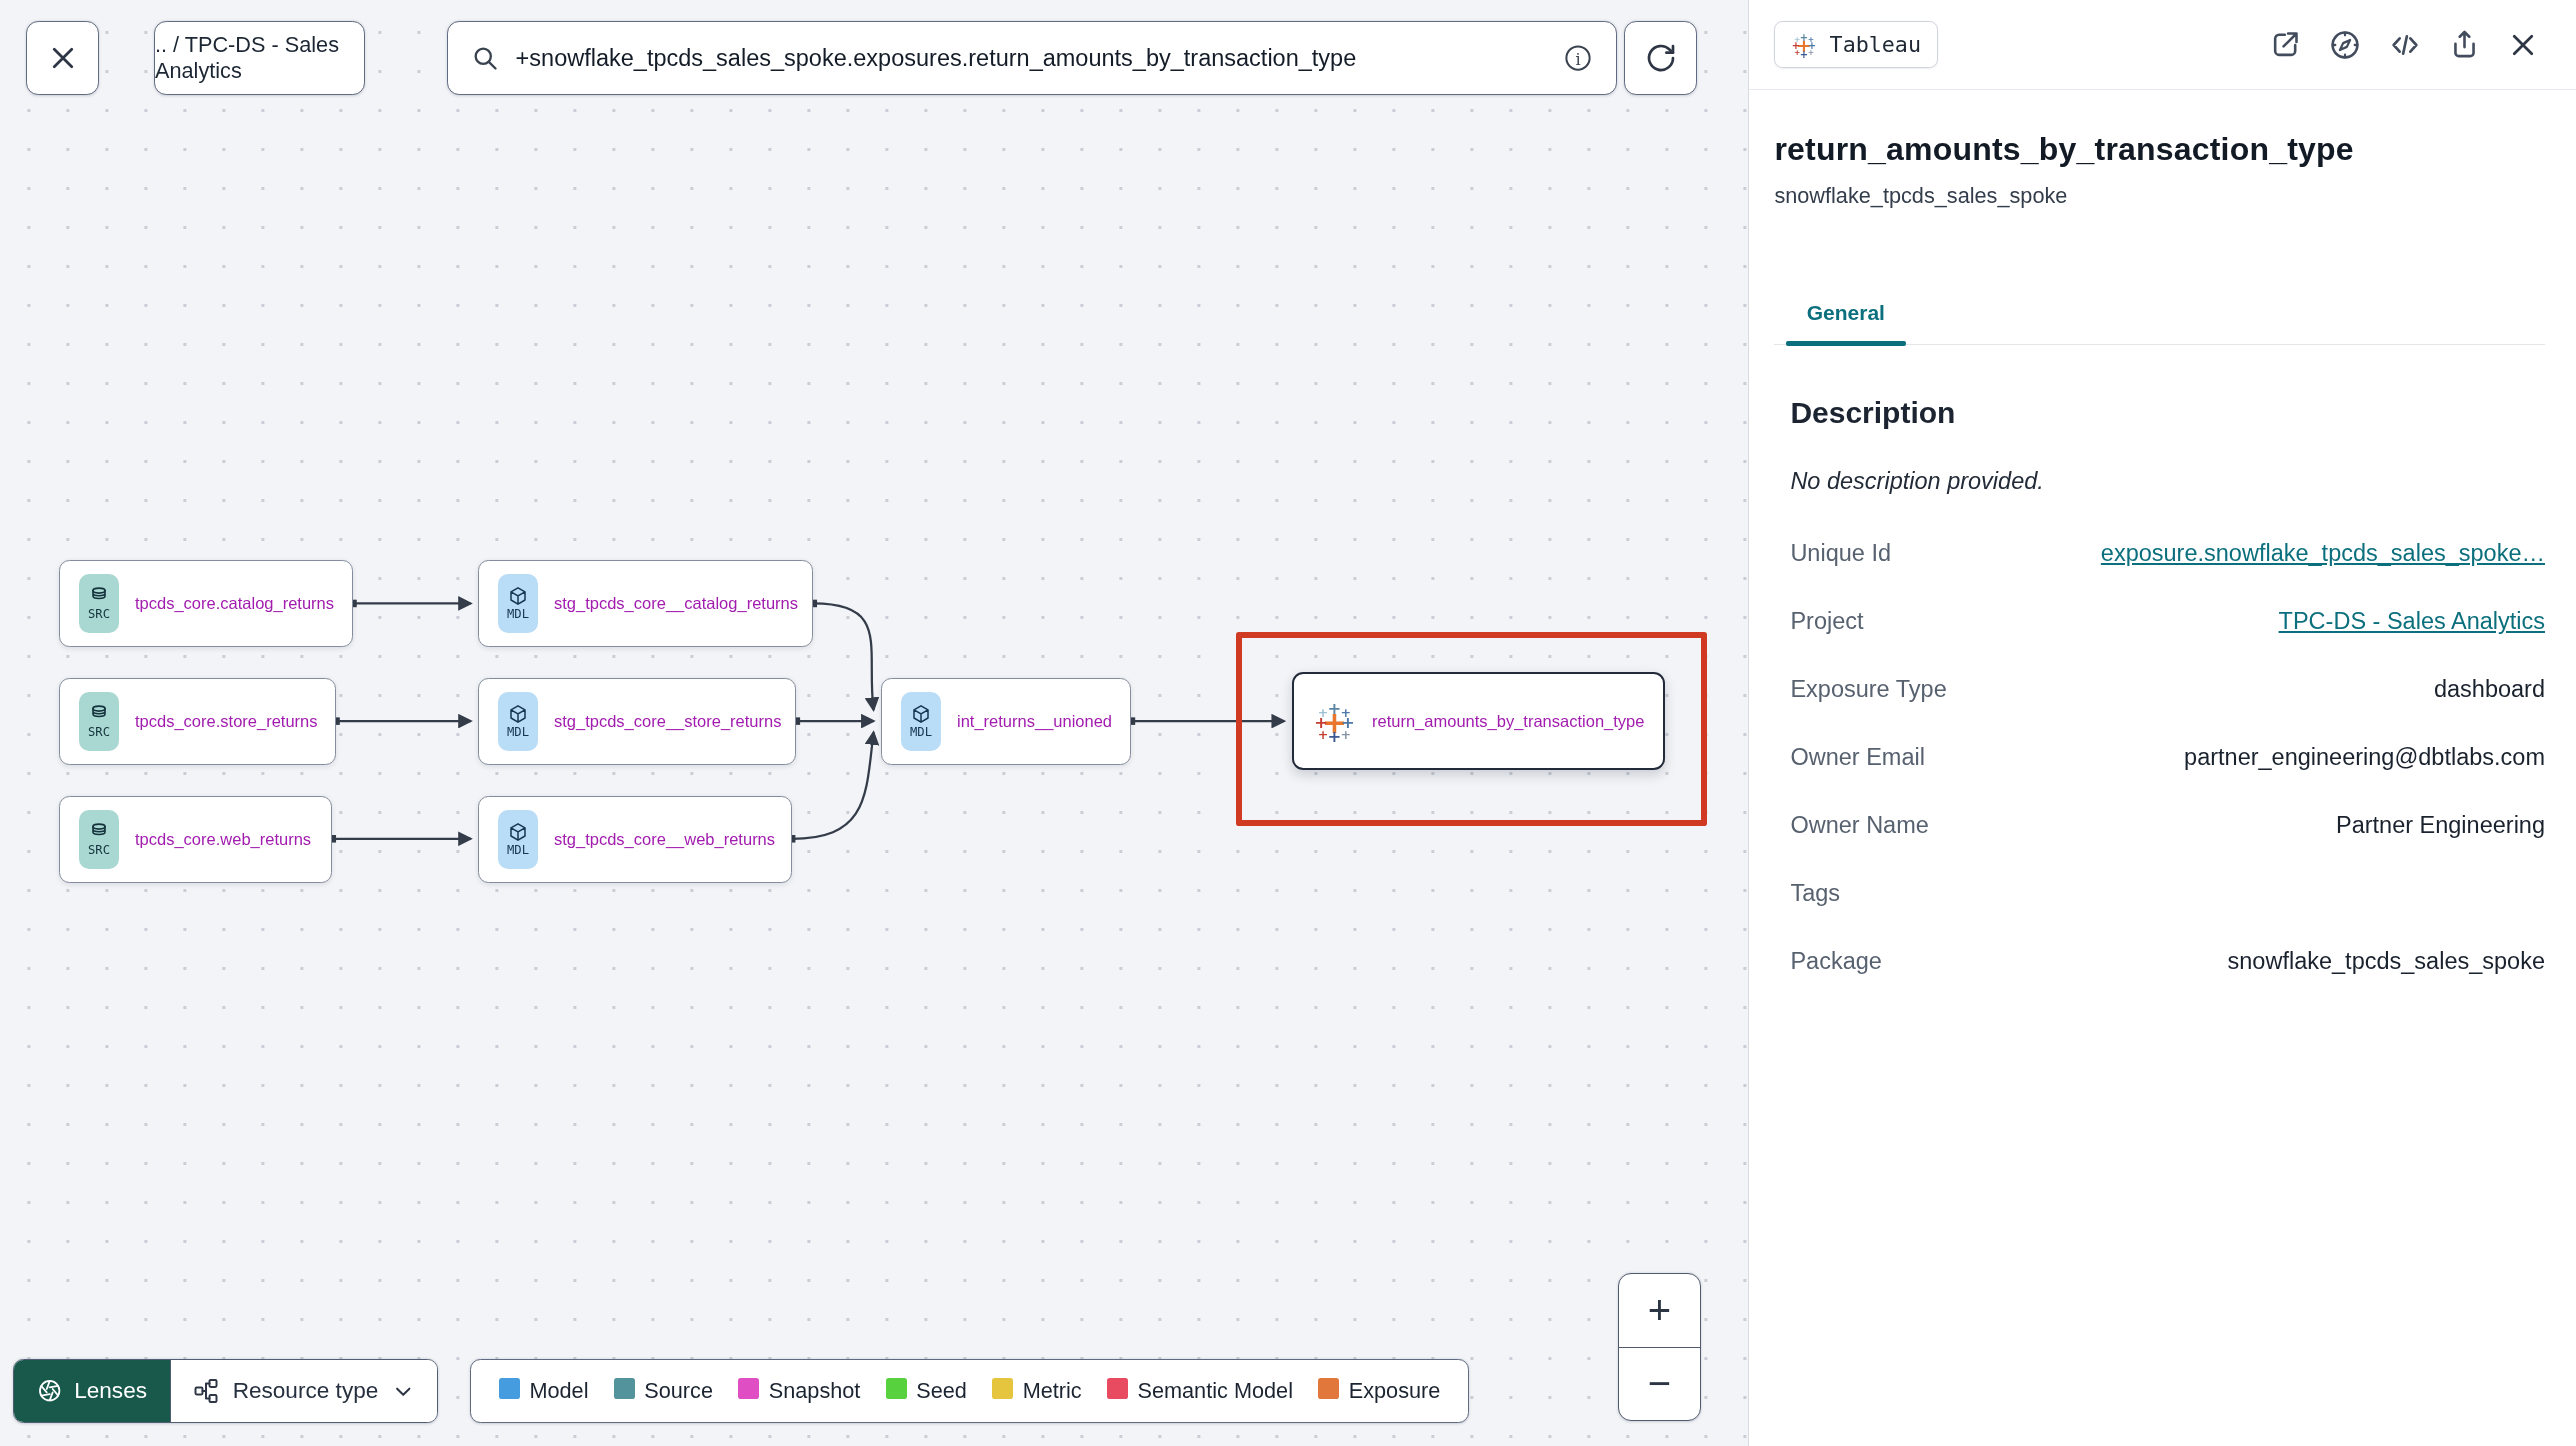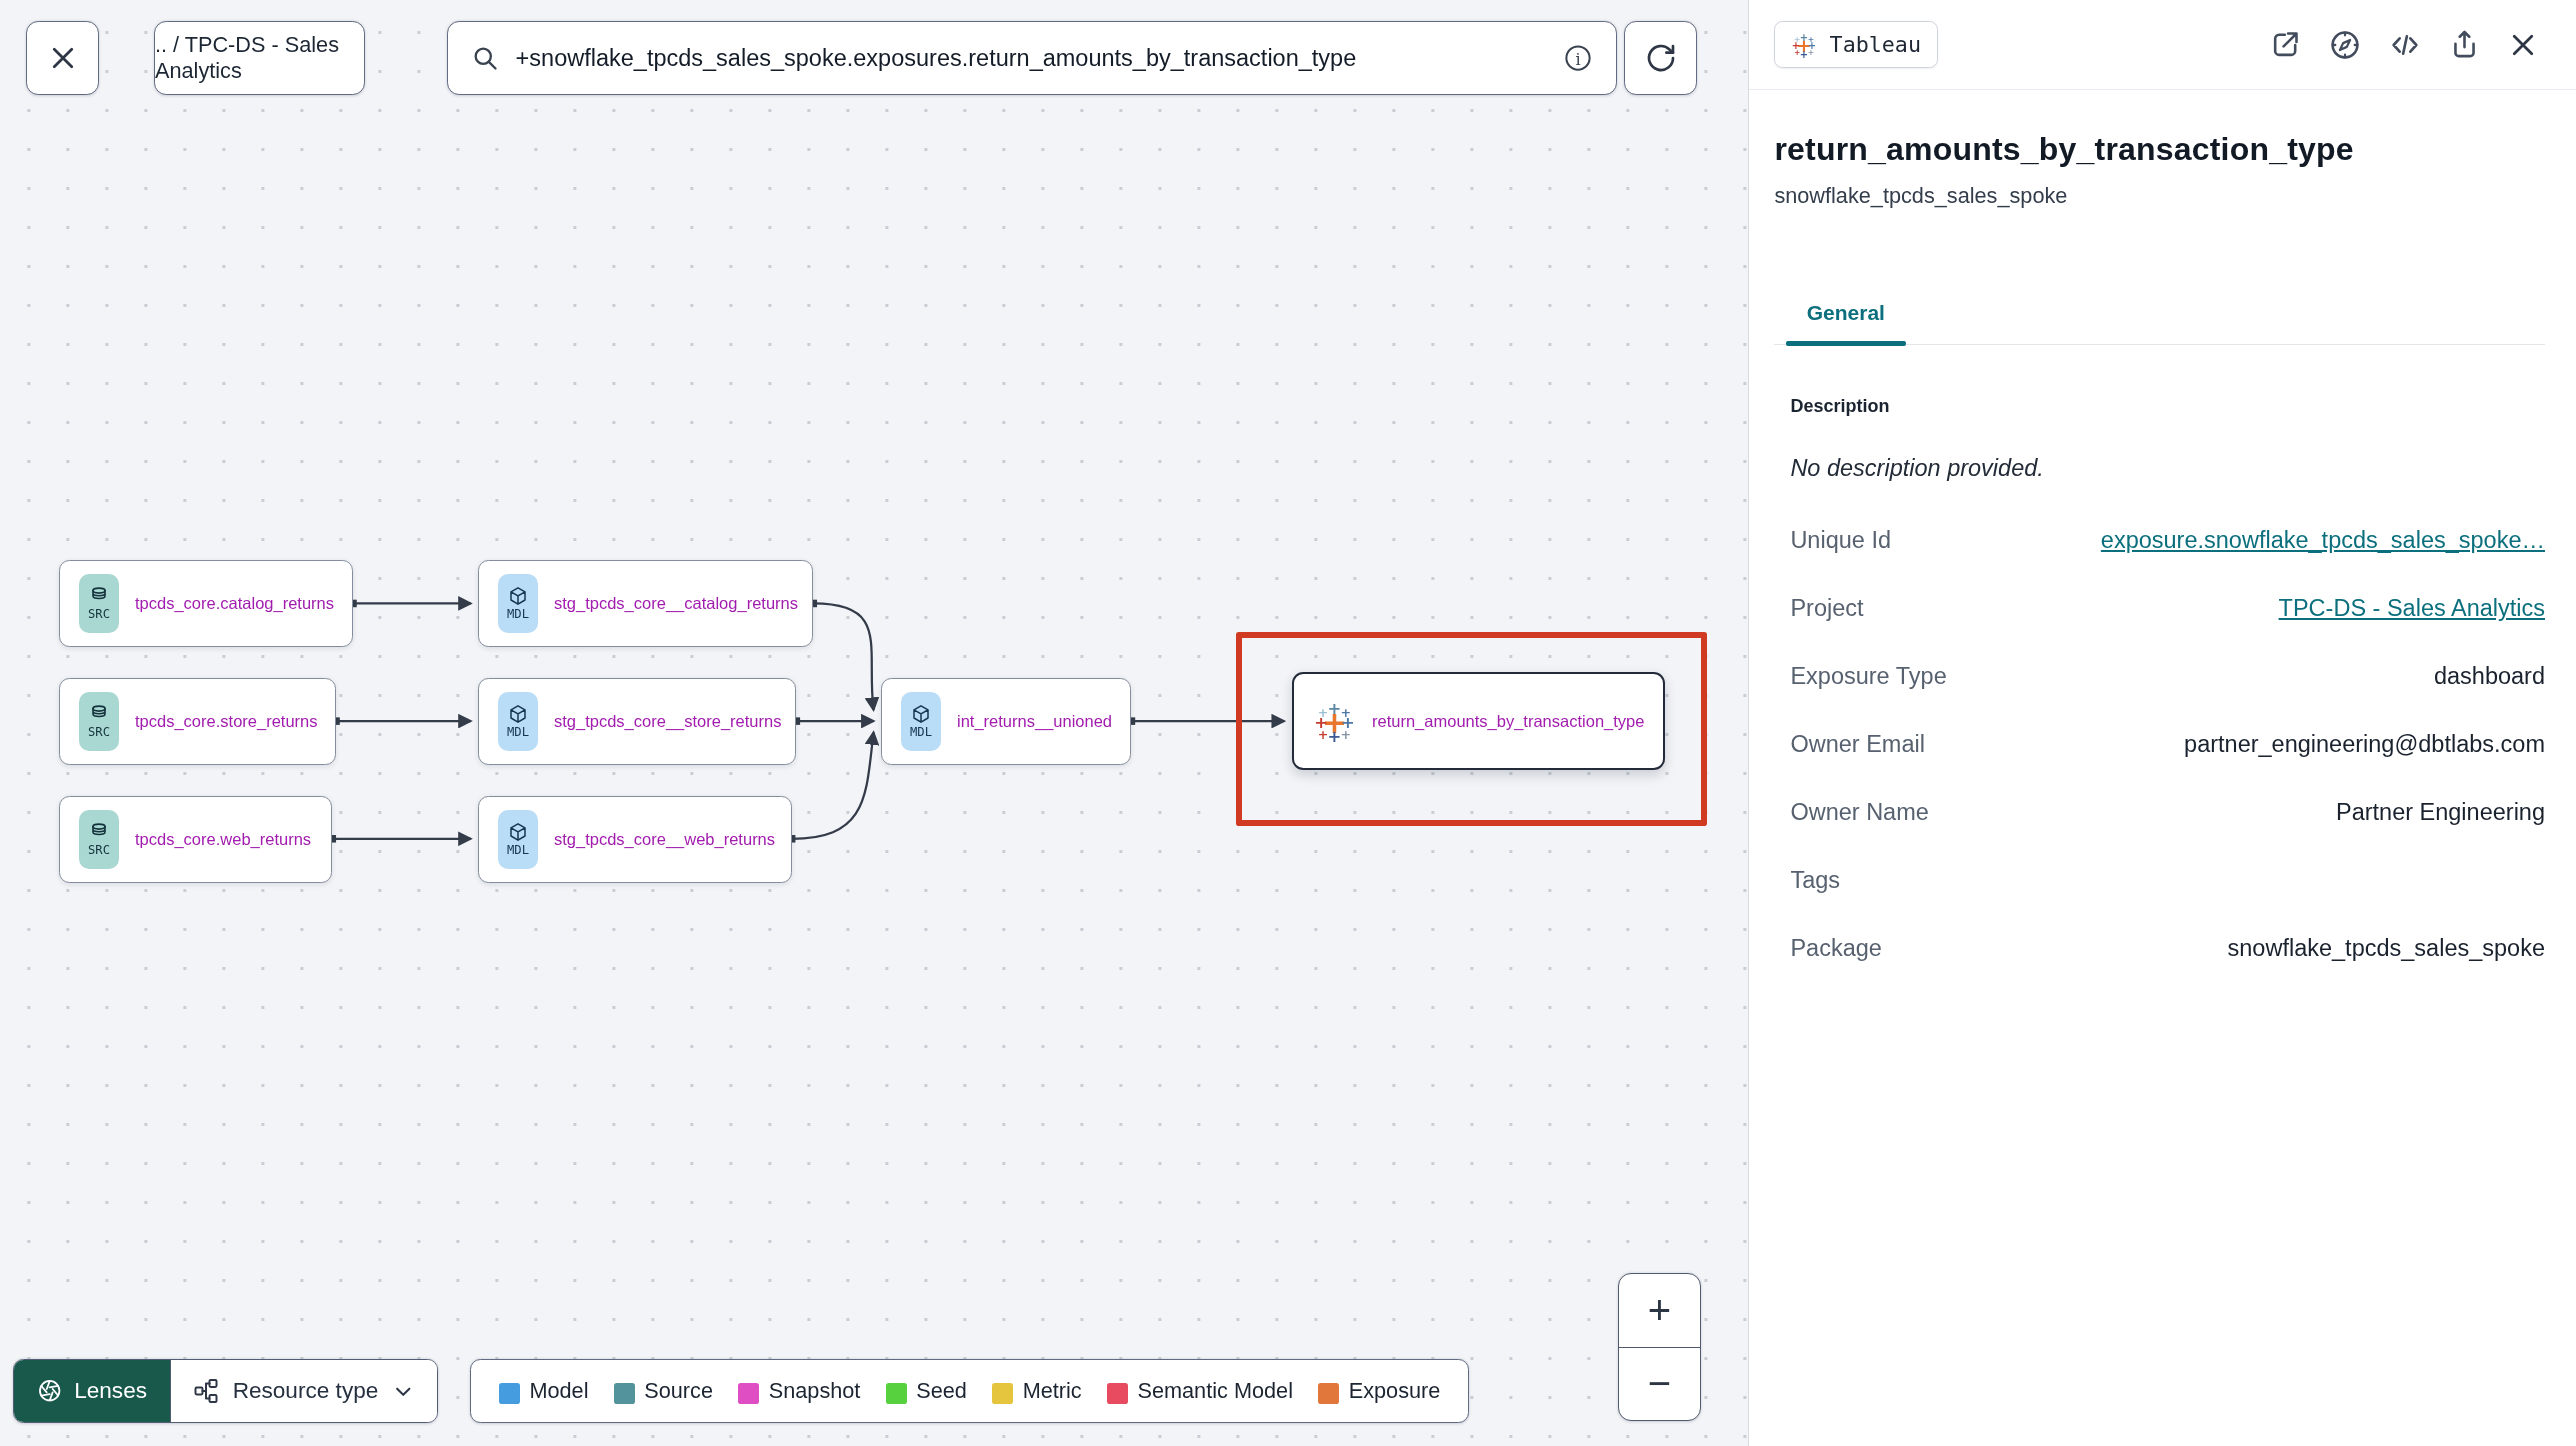--- a/index.html
+++ b/index.html
@@ -49,21 +49,21 @@
     display:flex; border:1.9px solid #525d73; border-radius:10.4px; overflow:hidden;
     box-shadow:0 0.9px 2.8px rgba(25,35,55,.2); }
   .seg-lenses { background:#18594b; color:#fff; display:flex; align-items:center;
     gap:12.2px; padding:0 22.6px; font-size:22.6px; cursor:pointer; }
   .seg-resource { background:#fff; color:#26303f; display:flex; align-items:center;
     gap:13px; padding:0 21px; font-size:22.6px; border-left:1.9px solid #525d73; cursor:pointer; }
   .legend { position:absolute; left:470px; top:1359px; height:64px;
     background:#fff; border:1.9px solid #606b81; border-radius:10.4px;
     display:flex; align-items:center; gap:25.4px; padding:0 28px;
     box-shadow:0 0.9px 2.8px rgba(25,35,55,.18); }
-  .leg-item { display:flex; align-items:flex-end; gap:9.4px; font-size:21.7px; color:#1b2430; }
+  .leg-item { display:flex; align-items:flex-start; gap:9.4px; font-size:21.7px; color:#1b2430; }
   .leg-sq { width:21px; height:21px; border-radius:2.8px; flex:none; }
 
   .zoomctl { position:absolute; left:1618px; top:1273px; width:83px; height:148px;
     background:#fff; border:1.9px solid #4f5a6e; border-radius:13px; overflow:hidden;
     display:flex; flex-direction:column; box-shadow:0 0.9px 2.8px rgba(25,35,55,.18); }
   .zoomctl .zbtn { flex:1; display:flex; align-items:center; justify-content:center;
     font-size:40px; color:#2c3544; cursor:pointer; }
   .zoomctl .zbtn:first-child { border-bottom:1.9px solid #4f5a6e; }
 
   
@@ -83,21 +83,21 @@
     line-height:38px; letter-spacing:0.2px; }
   .panel-subtitle { margin-top:15px; font-size:21.7px; color:#333d4b; line-height:26px; }
 
   .tabs { margin-top:90px; border-bottom:1.9px solid #e4e7ea; padding-left:11.3px; }
   .tab { display:inline-block; padding:0 21px 17px; font-size:21px; font-weight:700;
     color:#0b6f7d; line-height:28px; position:relative; cursor:pointer; }
   .tab::after { content:""; position:absolute; left:0; right:0; bottom:-1.9px;
     height:4.7px; background:#0b6f7d; border-radius:1.9px; }
 
   .detail { padding-left:16px; }
-  .desc-label { margin-top:51px; font-size:18px; font-weight:700; color:#1b2430; }
+  .desc-label { margin-top:51px; font-size:30px; font-weight:700; color:#1b2430; }
   .desc-value { margin-top:38px; font-size:23.5px; font-style:italic; color:#222b37; }
   .fields { margin-top:24.5px; }
   .field-row { height:68px; display:flex; align-items:center;
     justify-content:space-between; font-size:23.5px; }
   .field-label { color:#57616f; }
   .field-value { color:#1a222e; text-align:right; }
   a.link { color:#0b6f7d; text-decoration:underline; cursor:pointer; }
 </style>
 </head>
 <body>

